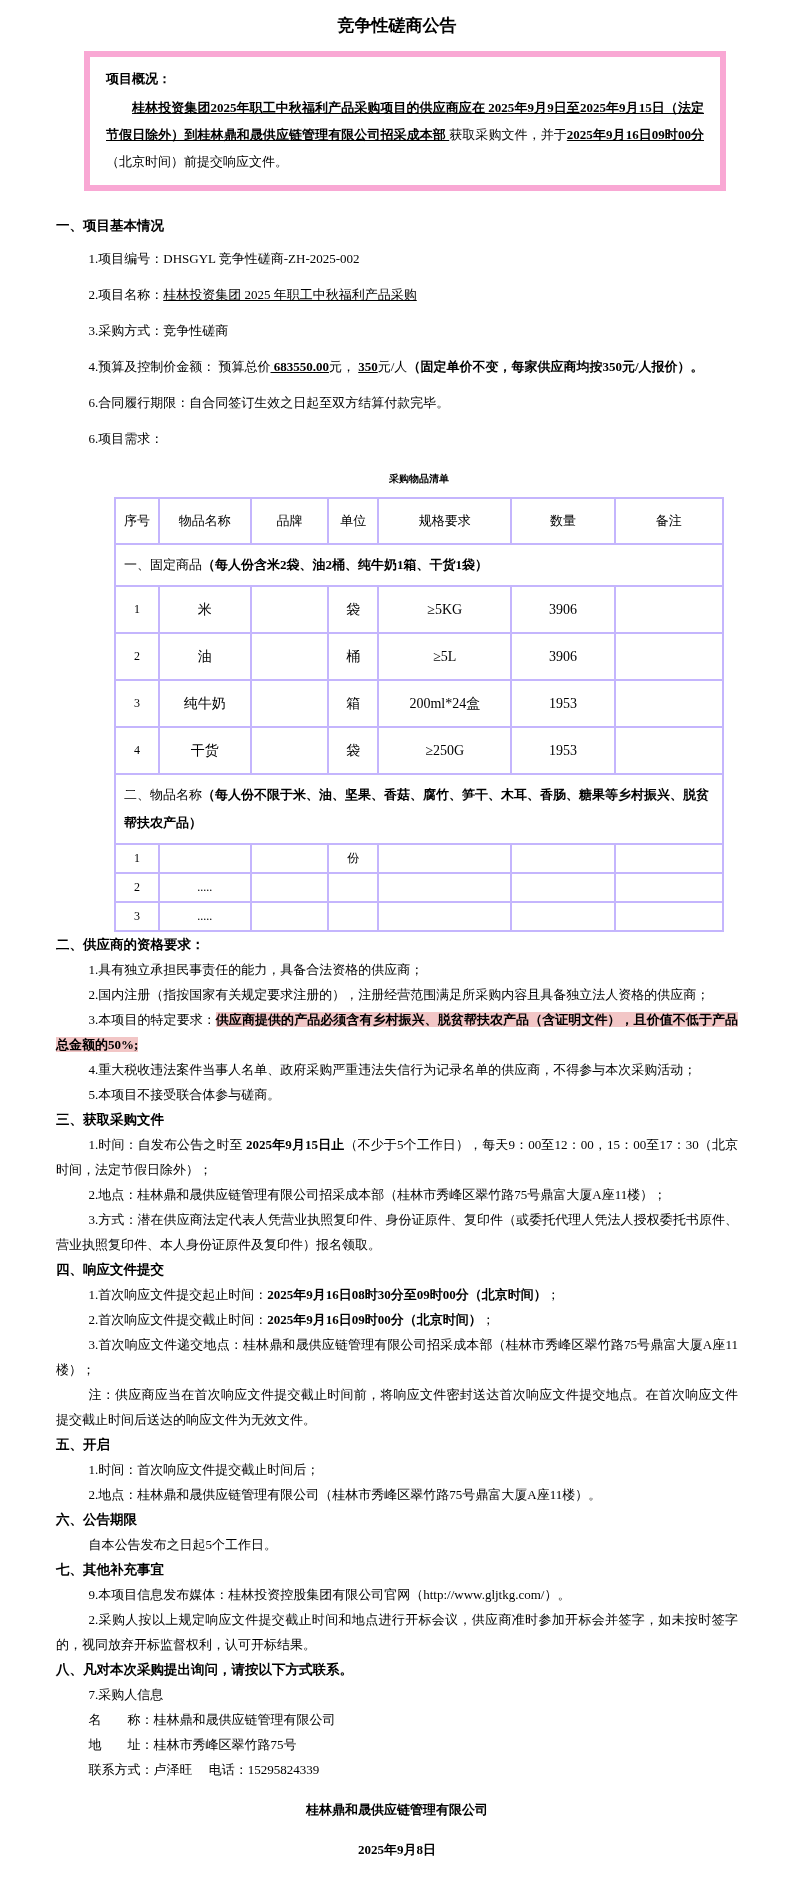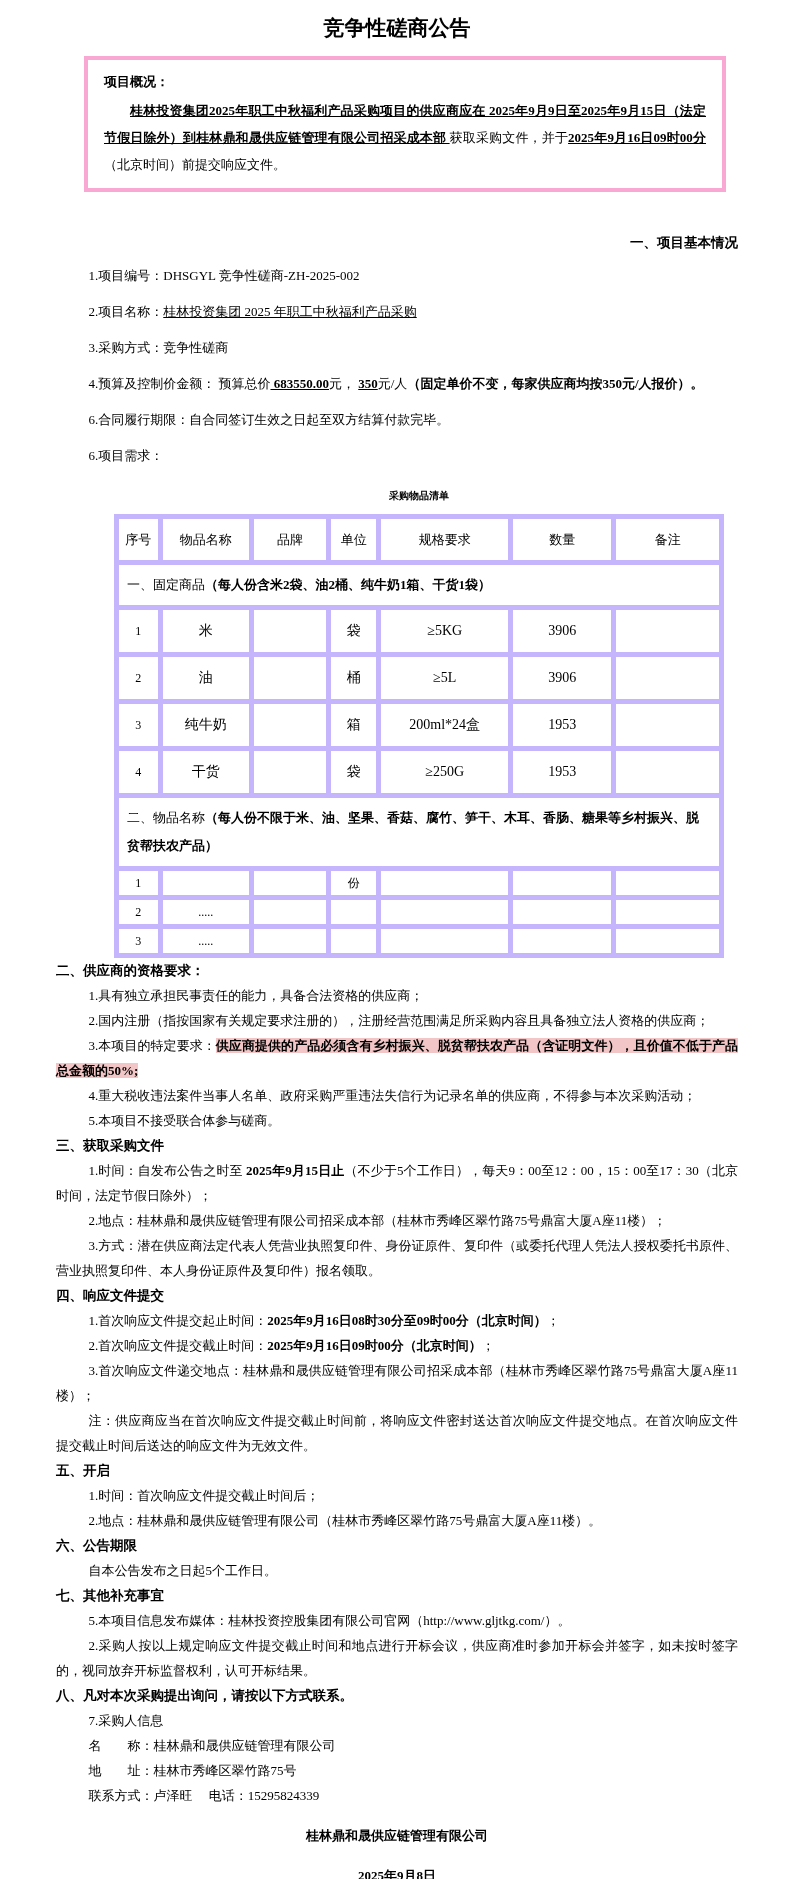--- a/index.html
+++ b/index.html
@@ -8,58 +8,58 @@
   body {
     width:794px; height:1879px; overflow:hidden;
     background:#ffffff; color:#000;
     font-family:"Liberation Serif","DejaVu Serif",serif;
     font-size:13px;
   }
   .page { padding:6px 56px 0 56px; }
 
   .doc-title {
     font-family:"Liberation Sans","DejaVu Sans",sans-serif;
-    font-size:21px; font-weight:bold; text-align:center;
+    font-size:17px; font-weight:bold; text-align:center;
     margin:8px 0 14px 0;
   }
 
   .overview-box {
-    border:4px solid #f9a8d4;
+    border:6px solid #f9a8d4;
     margin:0 12px 0 28px;
     padding:8px 16px 10px 16px;
     line-height:27px;
   }
   .overview-box .label { font-weight:bold; font-family:"Liberation Sans","DejaVu Sans",sans-serif; }
   .overview-box p { margin:2px 0 0 0; text-indent:2em; text-align:justify; }
 
   .b  { font-weight:bold; }
   .u  { text-decoration:underline; }
   .bu { font-weight:bold; text-decoration:underline; }
   .hl { background:var(--highlight); font-weight:bold; }
 
   .sec-heading {
     font-family:"Liberation Sans","DejaVu Sans",sans-serif;
     font-weight:bold; font-size:13.5px; line-height:25px; margin:0;
   }
-  .sec1-heading { margin-top:36px; line-height:30px;text-align:right; }
+  .sec1-heading { margin-top:20px; line-height:30px; }
   .sec1 p { margin:0; line-height:36px; text-indent:2.5em; text-align:justify; }
   .sec p  { margin:0; line-height:25px; text-indent:2.5em; text-align:justify; }
 
   .table-title {
     width:610px; margin:8px 0 4px 58px;
     text-align:center; font-weight:bold; font-size:10px;
     font-family:"Liberation Sans","DejaVu Sans",sans-serif;
     line-height:28px;
   }
   table.goods {
     border-collapse:collapse; table-layout:fixed;
     width:610px; margin-left:58px;
   }
   table.goods td {
-    border:5px solid #c4b5fd; text-align:center; vertical-align:middle;
+    border:2px solid #c4b5fd; text-align:center; vertical-align:middle;
     padding:2px 4px; font-size:13px; overflow:hidden;
   }
   col.c-seq   { width:7.2%; }
   col.c-name  { width:15.1%; }
   col.c-brand { width:12.8%; }
   col.c-unit  { width:8.2%; }
   col.c-spec  { width:21.9%; }
   col.c-qty   { width:17%; }
   col.c-note  { width:17.8%; }
   tr.header-row  { height:46px; }
@@ -222,21 +222,21 @@
     <p>2.地点：桂林鼎和晟供应链管理有限公司（桂林市秀峰区翠竹路75号鼎富大厦A座11楼）。</p>
   </div>
 
   <div class="sec">
     <div class="sec-heading">六、公告期限</div>
     <p>自本公告发布之日起5个工作日。</p>
   </div>
 
   <div class="sec">
     <div class="sec-heading">七、其他补充事宜</div>
-    <p>5.本项目信息发布媒体：桂林投资控股集团有限公司官网（http://www.gljtkg.com/）。</p>
+    <p>9.本项目信息发布媒体：桂林投资控股集团有限公司官网（http://www.gljtkg.com/）。</p>
     <p>2.采购人按以上规定响应文件提交截止时间和地点进行开标会议，供应商准时参加开标会并签字，如未按时签字的，视同放弃开标监督权利，认可开标结果。</p>
   </div>
 
   <div class="sec">
     <div class="sec-heading">八、凡对本次采购提出询问，请按以下方式联系。</div>
     <p>7.采购人信息</p>
     <p class="contact-line">名　　称：桂林鼎和晟供应链管理有限公司</p>
     <p class="contact-line">地　　址：桂林市秀峰区翠竹路75号</p>
     <p class="contact-line">联系方式：卢泽旺　 电话：15295824339</p>
   </div>

